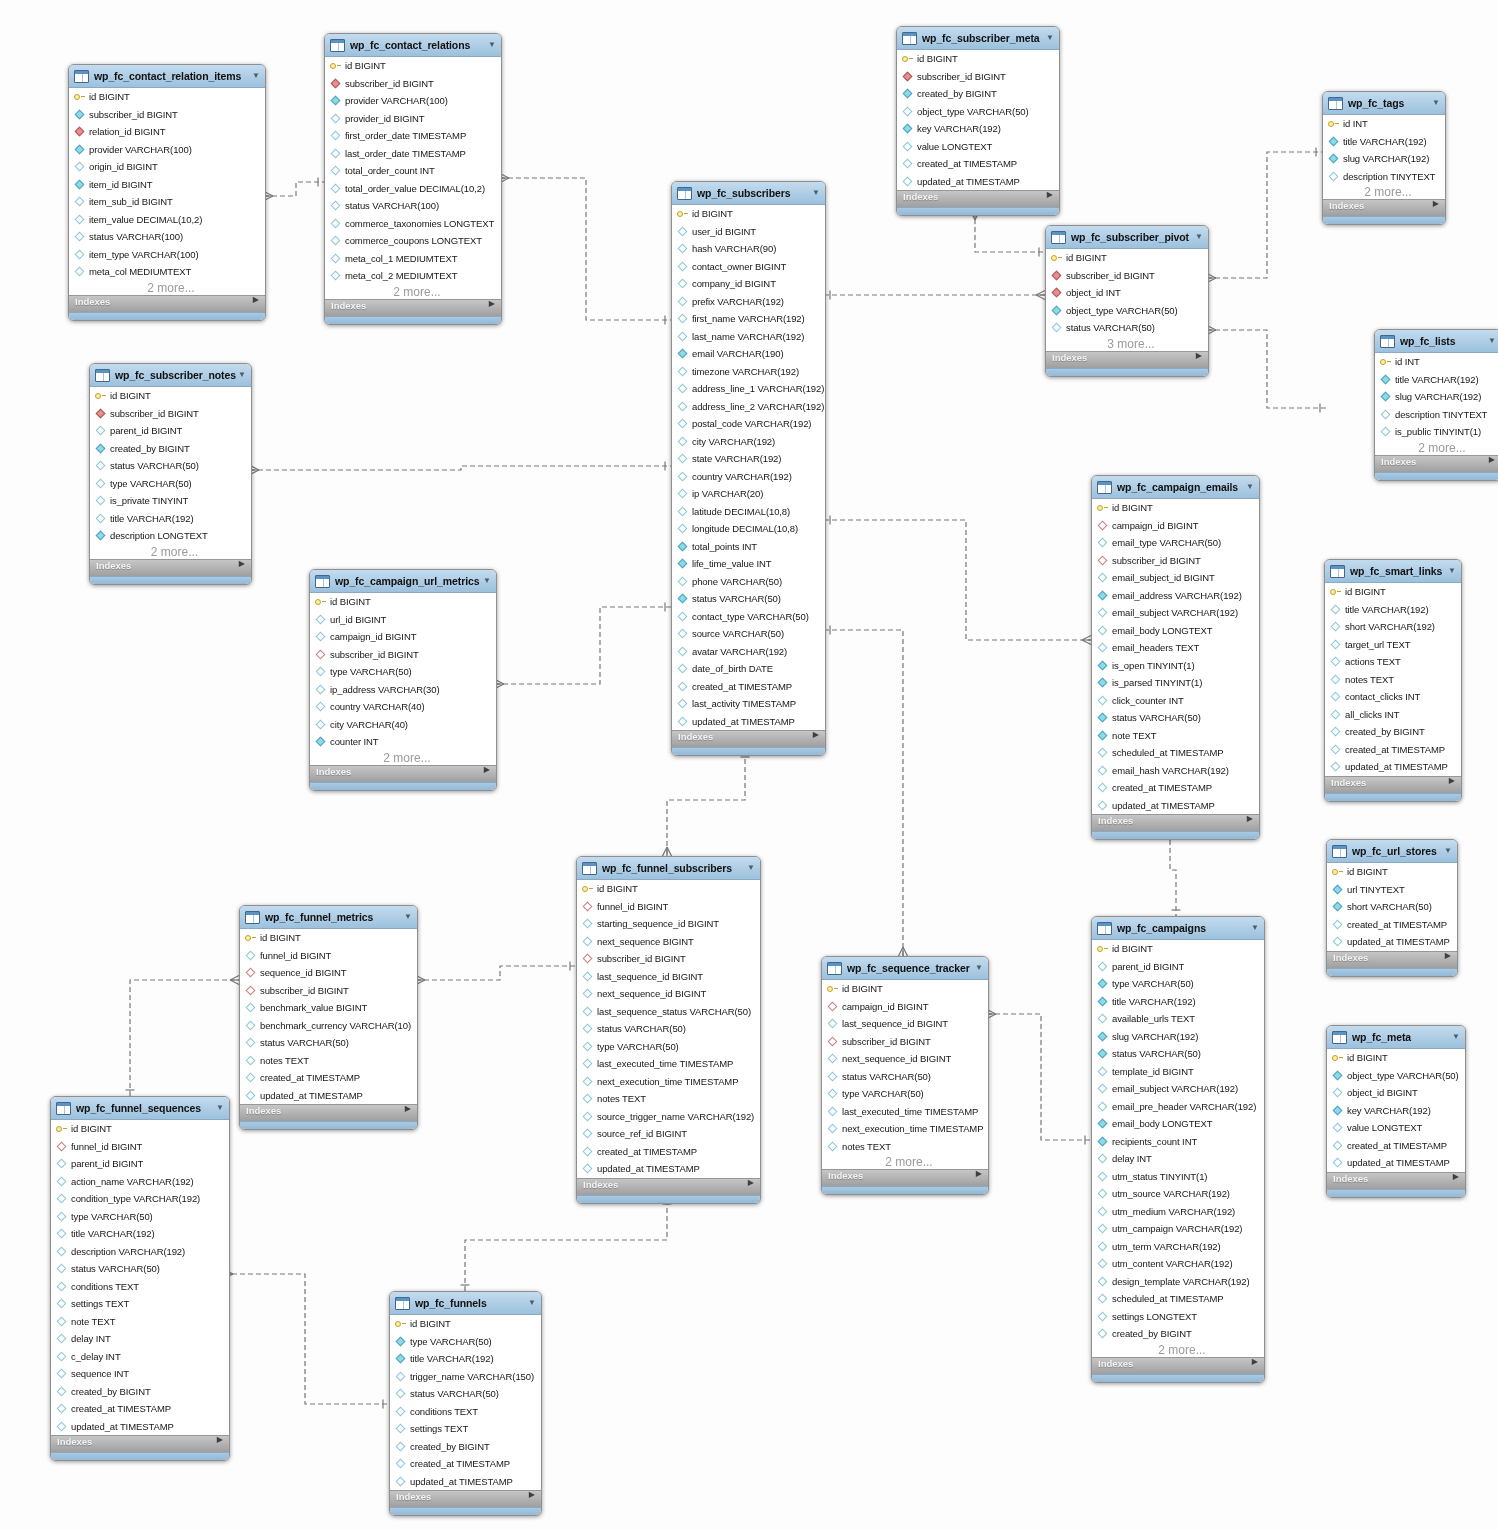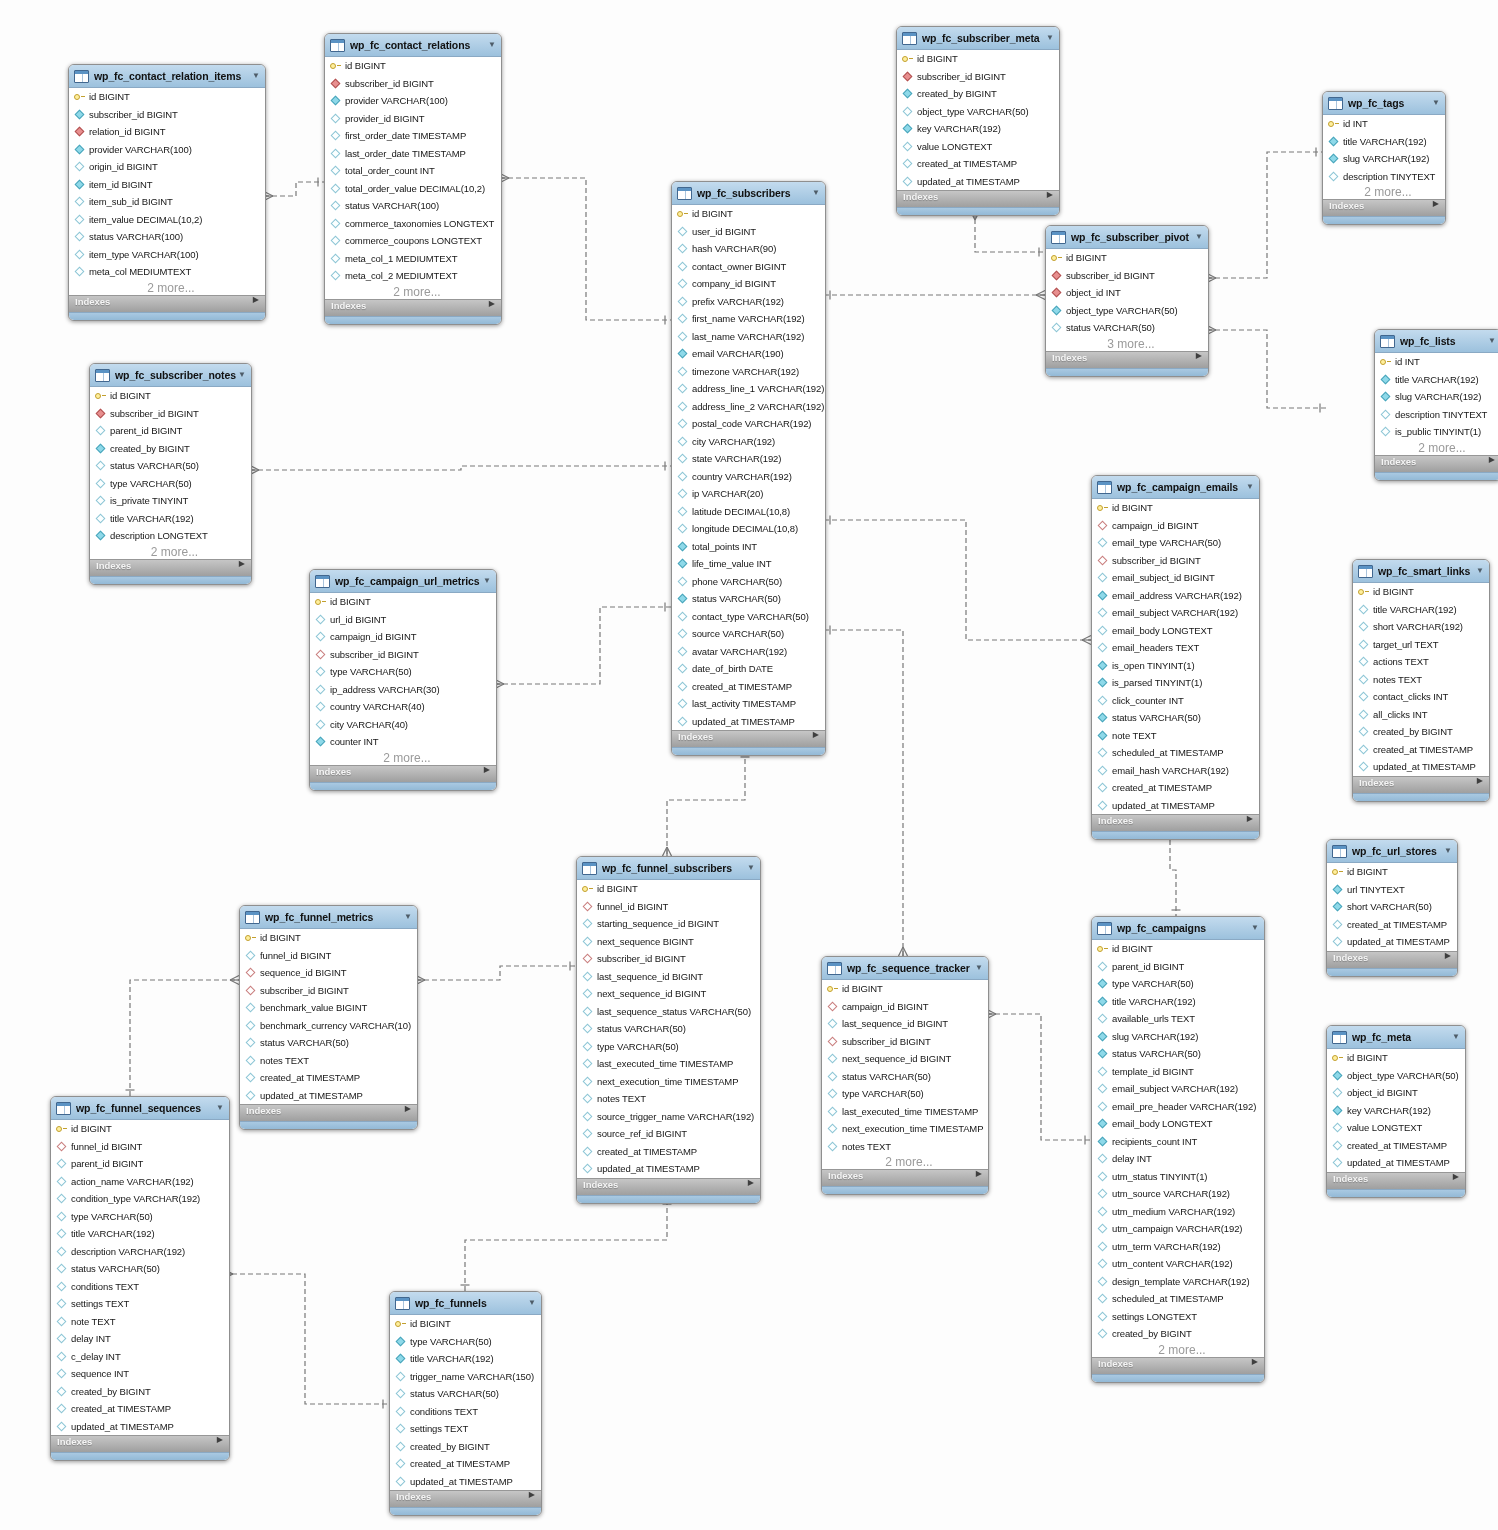--- a/index.html
+++ b/index.html
@@ -750,21 +750,21 @@
             <span class="ic d col"></span>
             <span>updated_at TIMESTAMP</span>
           </div>
         </div>
         <div class="idx-bar">
           <span class="idx-label">Indexes</span>
           <span class="idx-arrow">▶</span>
         </div>
         <div class="t-bottom"></div>
       </div>
-      <div class="table-card" style="left: 1352px; top: 559px; width: 136px;">
+      <div class="table-card" style="left: 1324px; top: 559px; width: 136px;">
         <div class="t-header">
           <span class="tbl-icon"></span>
           <span class="t-title">wp_fc_smart_links</span>
           <span class="t-arrow">▼</span>
         </div>
         <div class="t-body">
           <div class="col-row">
             <span class="ic pk"></span>
             <span>id BIGINT</span>
           </div>

